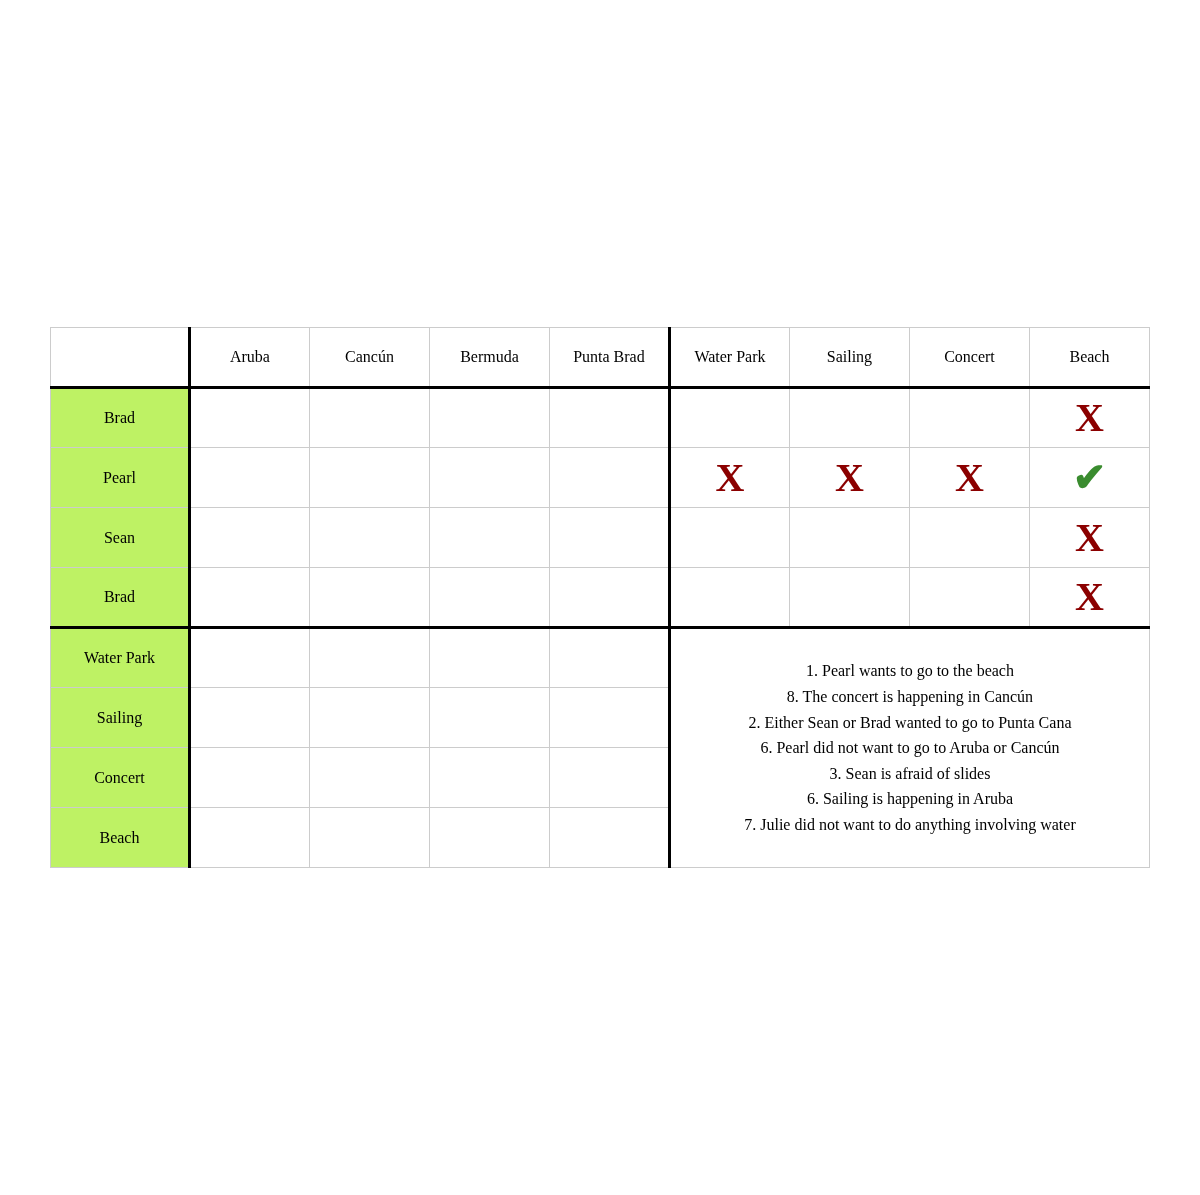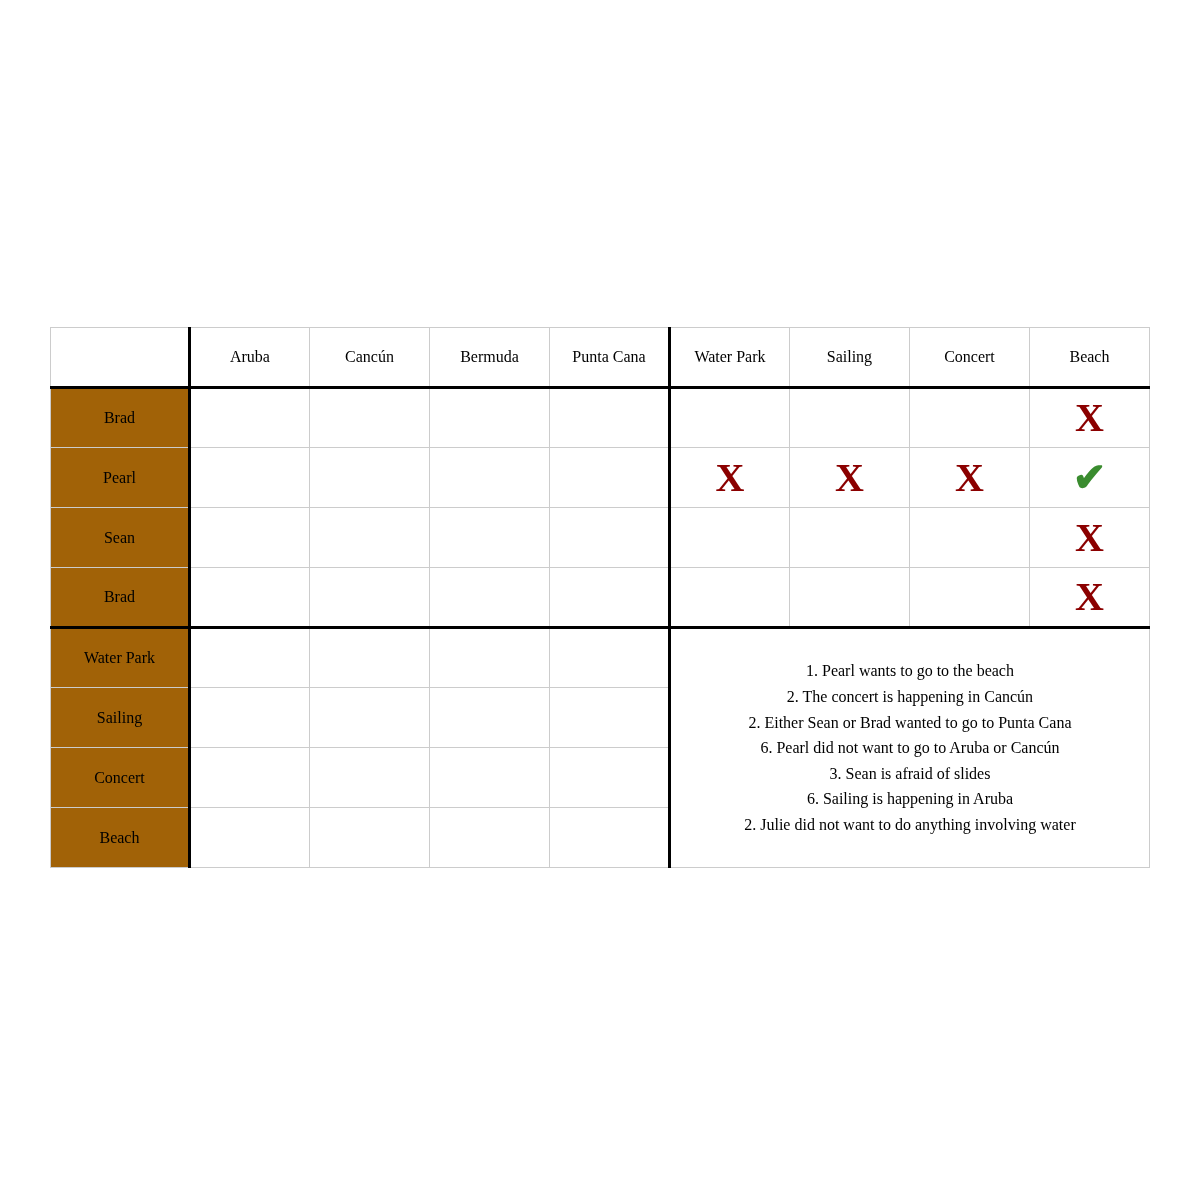--- a/index.html
+++ b/index.html
@@ -38,21 +38,21 @@
       font-weight: normal;
       font-size: 16px;
       border: 1px solid #ccc;
     }
 
     
     .row-label {
       font-size: 16px;
       text-align: center;
       vertical-align: middle;
-      background: #a16207;
+      background: #bef264;
     }
 
     
     
     
     
     
 
     .thick-right {
       border-right: 3px solid #000 !important;
@@ -117,21 +117,21 @@
       <col class="data-col">
     </colgroup>
     <thead>
       <tr>
 
         <th class="corner-cell thick-right thick-bottom"></th>
 
         <th class="thick-bottom">Aruba</th>
         <th class="thick-bottom">Cancún</th>
         <th class="thick-bottom">Bermuda</th>
-        <th class="thick-right thick-bottom">Punta Cana</th>
+        <th class="thick-right thick-bottom">Punta Brad</th>
 
         <th class="thick-bottom">Water Park</th>
         <th class="thick-bottom">Sailing</th>
         <th class="thick-bottom">Concert</th>
         <th class="thick-bottom">Beach</th>
       </tr>
     </thead>
     <tbody>
 
       <tr>
@@ -184,26 +184,26 @@
 
       <tr>
         <td class="row-label thick-right">Water Park</td>
         <td></td>
         <td></td>
         <td></td>
         <td class="thick-right"></td>
 
         <td class="clues-cell" rowspan="4" colspan="4">
           <p>1. Pearl wants to go to the beach</p>
-          <p>2. The concert is happening in Cancún</p>
+          <p>8. The concert is happening in Cancún</p>
           <p>2. Either Sean or Brad wanted to go to Punta Cana</p>
           <p>6. Pearl did not want to go to Aruba or Cancún</p>
           <p>3. Sean is afraid of slides</p>
           <p>6. Sailing is happening in Aruba</p>
-          <p>2. Julie did not want to do anything involving water</p>
+          <p>7. Julie did not want to do anything involving water</p>
         </td>
       </tr>
 
       <tr>
         <td class="row-label thick-right">Sailing</td>
         <td></td>
         <td></td>
         <td></td>
         <td class="thick-right"></td>
       </tr>

